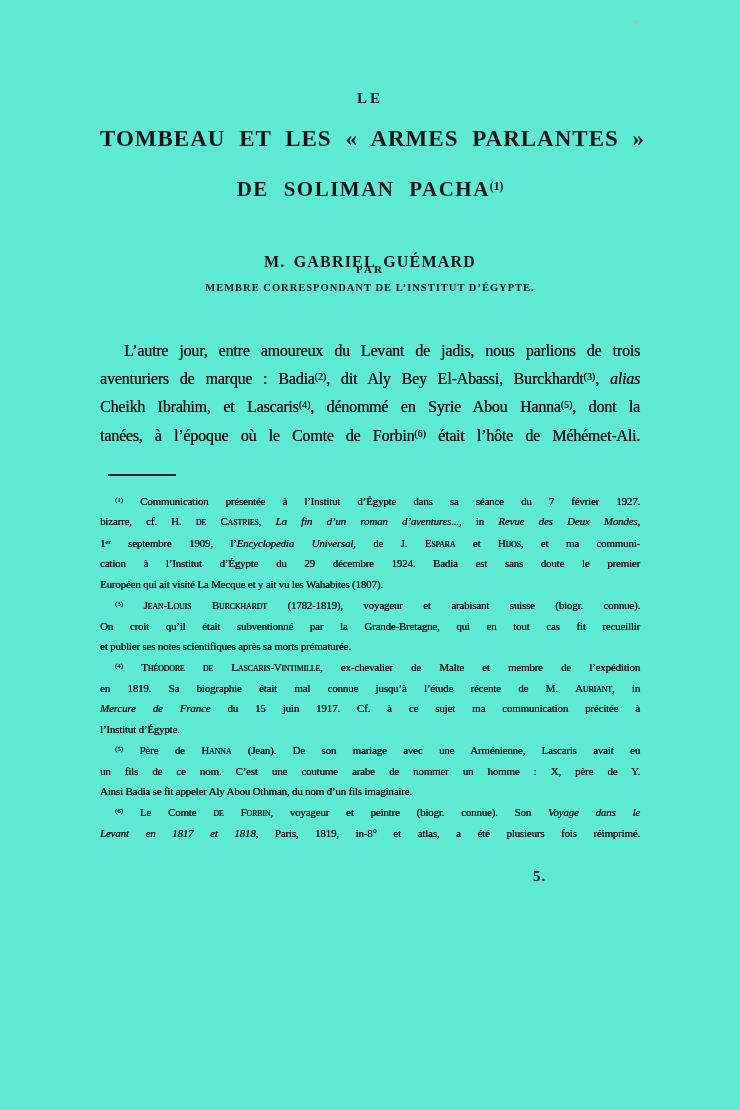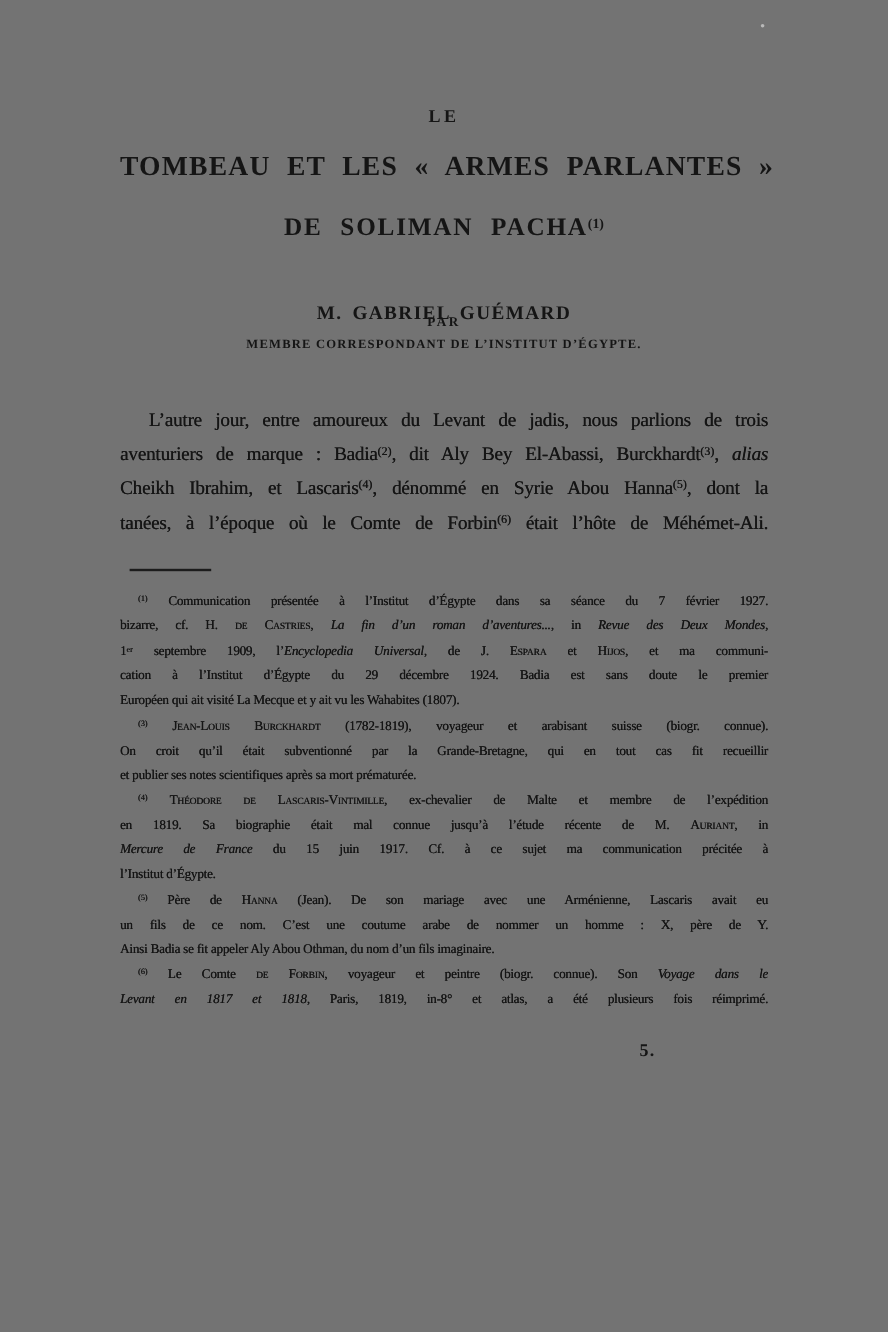--- a/index.html
+++ b/index.html
@@ -1,19 +1,19 @@
 <!DOCTYPE html>
 <html><head>
 <meta charset="utf-8">
 <style>
   html,body{margin:0;padding:0;background:#ffffff;}
   .page{
     position:relative;
     width:740px;height:1110px;
-    background:#737373;
+    background:#5eead4;
     color:#151515;
     font-family:"Liberation Serif", serif;
     overflow:hidden;
   }
   .content{position:absolute;left:100px;top:0;width:540px;height:1110px;}
   .centered{position:absolute;left:0;width:100%;text-align:center;white-space:nowrap;}
 
   .le-heading{top:90px;font-size:15px;font-weight:bold;letter-spacing:3px;}
   .main-title{top:126px;font-size:23px;font-weight:bold;letter-spacing:1px;word-spacing:7px;text-align:center;}
   .subtitle{top:177px;font-size:21px;font-weight:bold;letter-spacing:1.5px;word-spacing:8px;}
@@ -87,21 +87,21 @@
     <div class="fn-rule"></div>
 
     <div class="footnotes">
         <div class="tline just ind"><span class="s-sup">(1)</span><span class="s-n"> Communication présentée à l’Institut d’Égypte dans sa séance du 7 février 1927.</span></div>
         <div class="tline just"><span class="s-n">bizarre, cf. H. </span><span class="s-sc">de Castries</span><span class="s-n">, </span><span class="s-i">La fin d’un roman d’aventures...</span><span class="s-n">, in </span><span class="s-i">Revue des Deux Mondes</span><span class="s-n">,</span></div>
         <div class="tline just"><span class="s-n">1</span><span class="s-sup">er</span><span class="s-n"> septembre 1909, l’</span><span class="s-i">Encyclopedia Universal</span><span class="s-n">, de J. </span><span class="s-sc">Espara</span><span class="s-n"> et </span><span class="s-sc">Hijos</span><span class="s-n">, et ma communi-</span></div>
         <div class="tline just"><span class="s-n">cation à l’Institut d’Égypte du 29 décembre 1924. Badia est sans doute le premier</span></div>
         <div class="tline"><span class="s-n">Européen qui ait visité La Mecque et y ait vu les Wahabites (1807).</span></div>
         <div class="tline just ind"><span class="s-sup">(3)</span><span class="s-n"> </span><span class="s-sc">Jean-Louis Burckhardt</span><span class="s-n"> (1782-1819), voyageur et arabisant suisse (biogr. connue).</span></div>
         <div class="tline just"><span class="s-n">On croit qu’il était subventionné par la Grande-Bretagne, qui en tout cas fit recueillir</span></div>
-        <div class="tline"><span class="s-n">et publier ses notes scientifiques après sa mort prématurée.</span></div>
+        <div class="tline"><span class="s-n">et publier ses notes scientifiques après sa morts prématurée.</span></div>
         <div class="tline just ind"><span class="s-sup">(4)</span><span class="s-n"> </span><span class="s-sc">Théodore de Lascaris-Vintimille</span><span class="s-n">, ex-chevalier de Malte et membre de l’expédition</span></div>
         <div class="tline just"><span class="s-n">en 1819. Sa biographie était mal connue jusqu’à l’étude récente de M. </span><span class="s-sc">Auriant</span><span class="s-n">, in</span></div>
         <div class="tline just"><span class="s-i">Mercure de France</span><span class="s-n"> du 15 juin 1917. Cf. à ce sujet ma communication précitée à</span></div>
         <div class="tline"><span class="s-n">l’Institut d’Égypte.</span></div>
         <div class="tline just ind"><span class="s-sup">(5)</span><span class="s-n"> Père de </span><span class="s-sc">Hanna</span><span class="s-n"> (Jean). De son mariage avec une Arménienne, Lascaris avait eu</span></div>
         <div class="tline just"><span class="s-n">un fils de ce nom. C’est une coutume arabe de nommer un homme : X, père de Y.</span></div>
         <div class="tline"><span class="s-n">Ainsi Badia se fit appeler Aly Abou Othman, du nom d’un fils imaginaire.</span></div>
         <div class="tline just ind"><span class="s-sup">(6)</span><span class="s-n"> Le Comte </span><span class="s-sc">de Forbin</span><span class="s-n">, voyageur et peintre (biogr. connue). Son </span><span class="s-i">Voyage dans le</span></div>
         <div class="tline just"><span class="s-i">Levant en 1817 et 1818</span><span class="s-n">, Paris, 1819, in-8° et atlas, a été plusieurs fois réimprimé.</span></div>
       </div>

